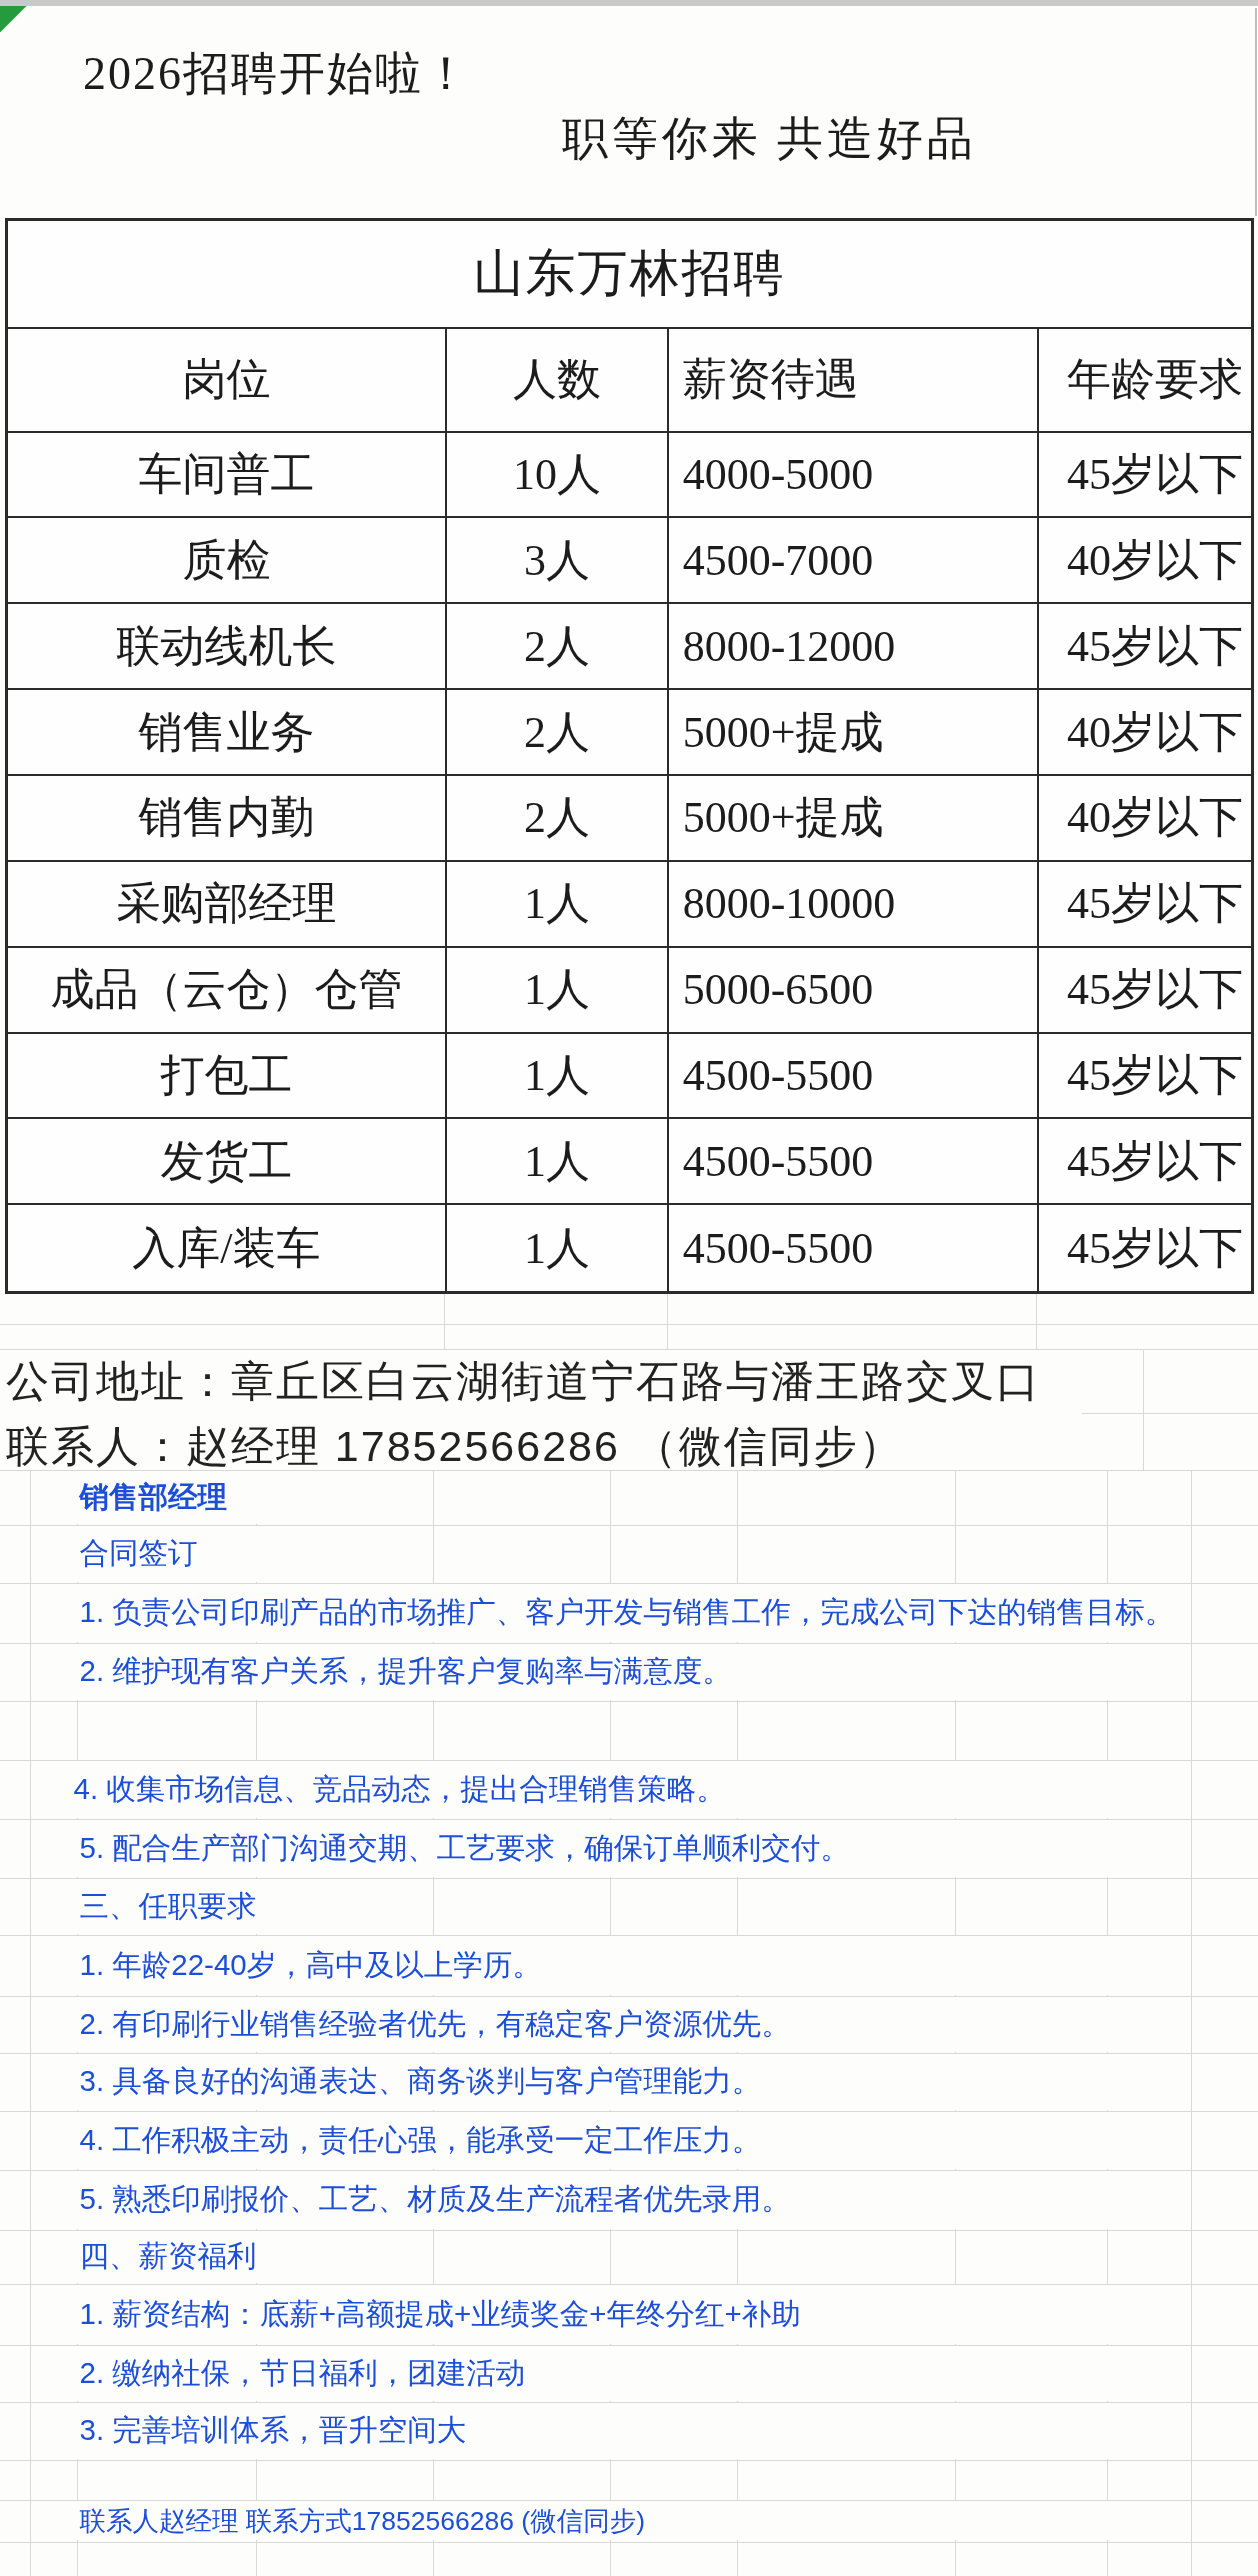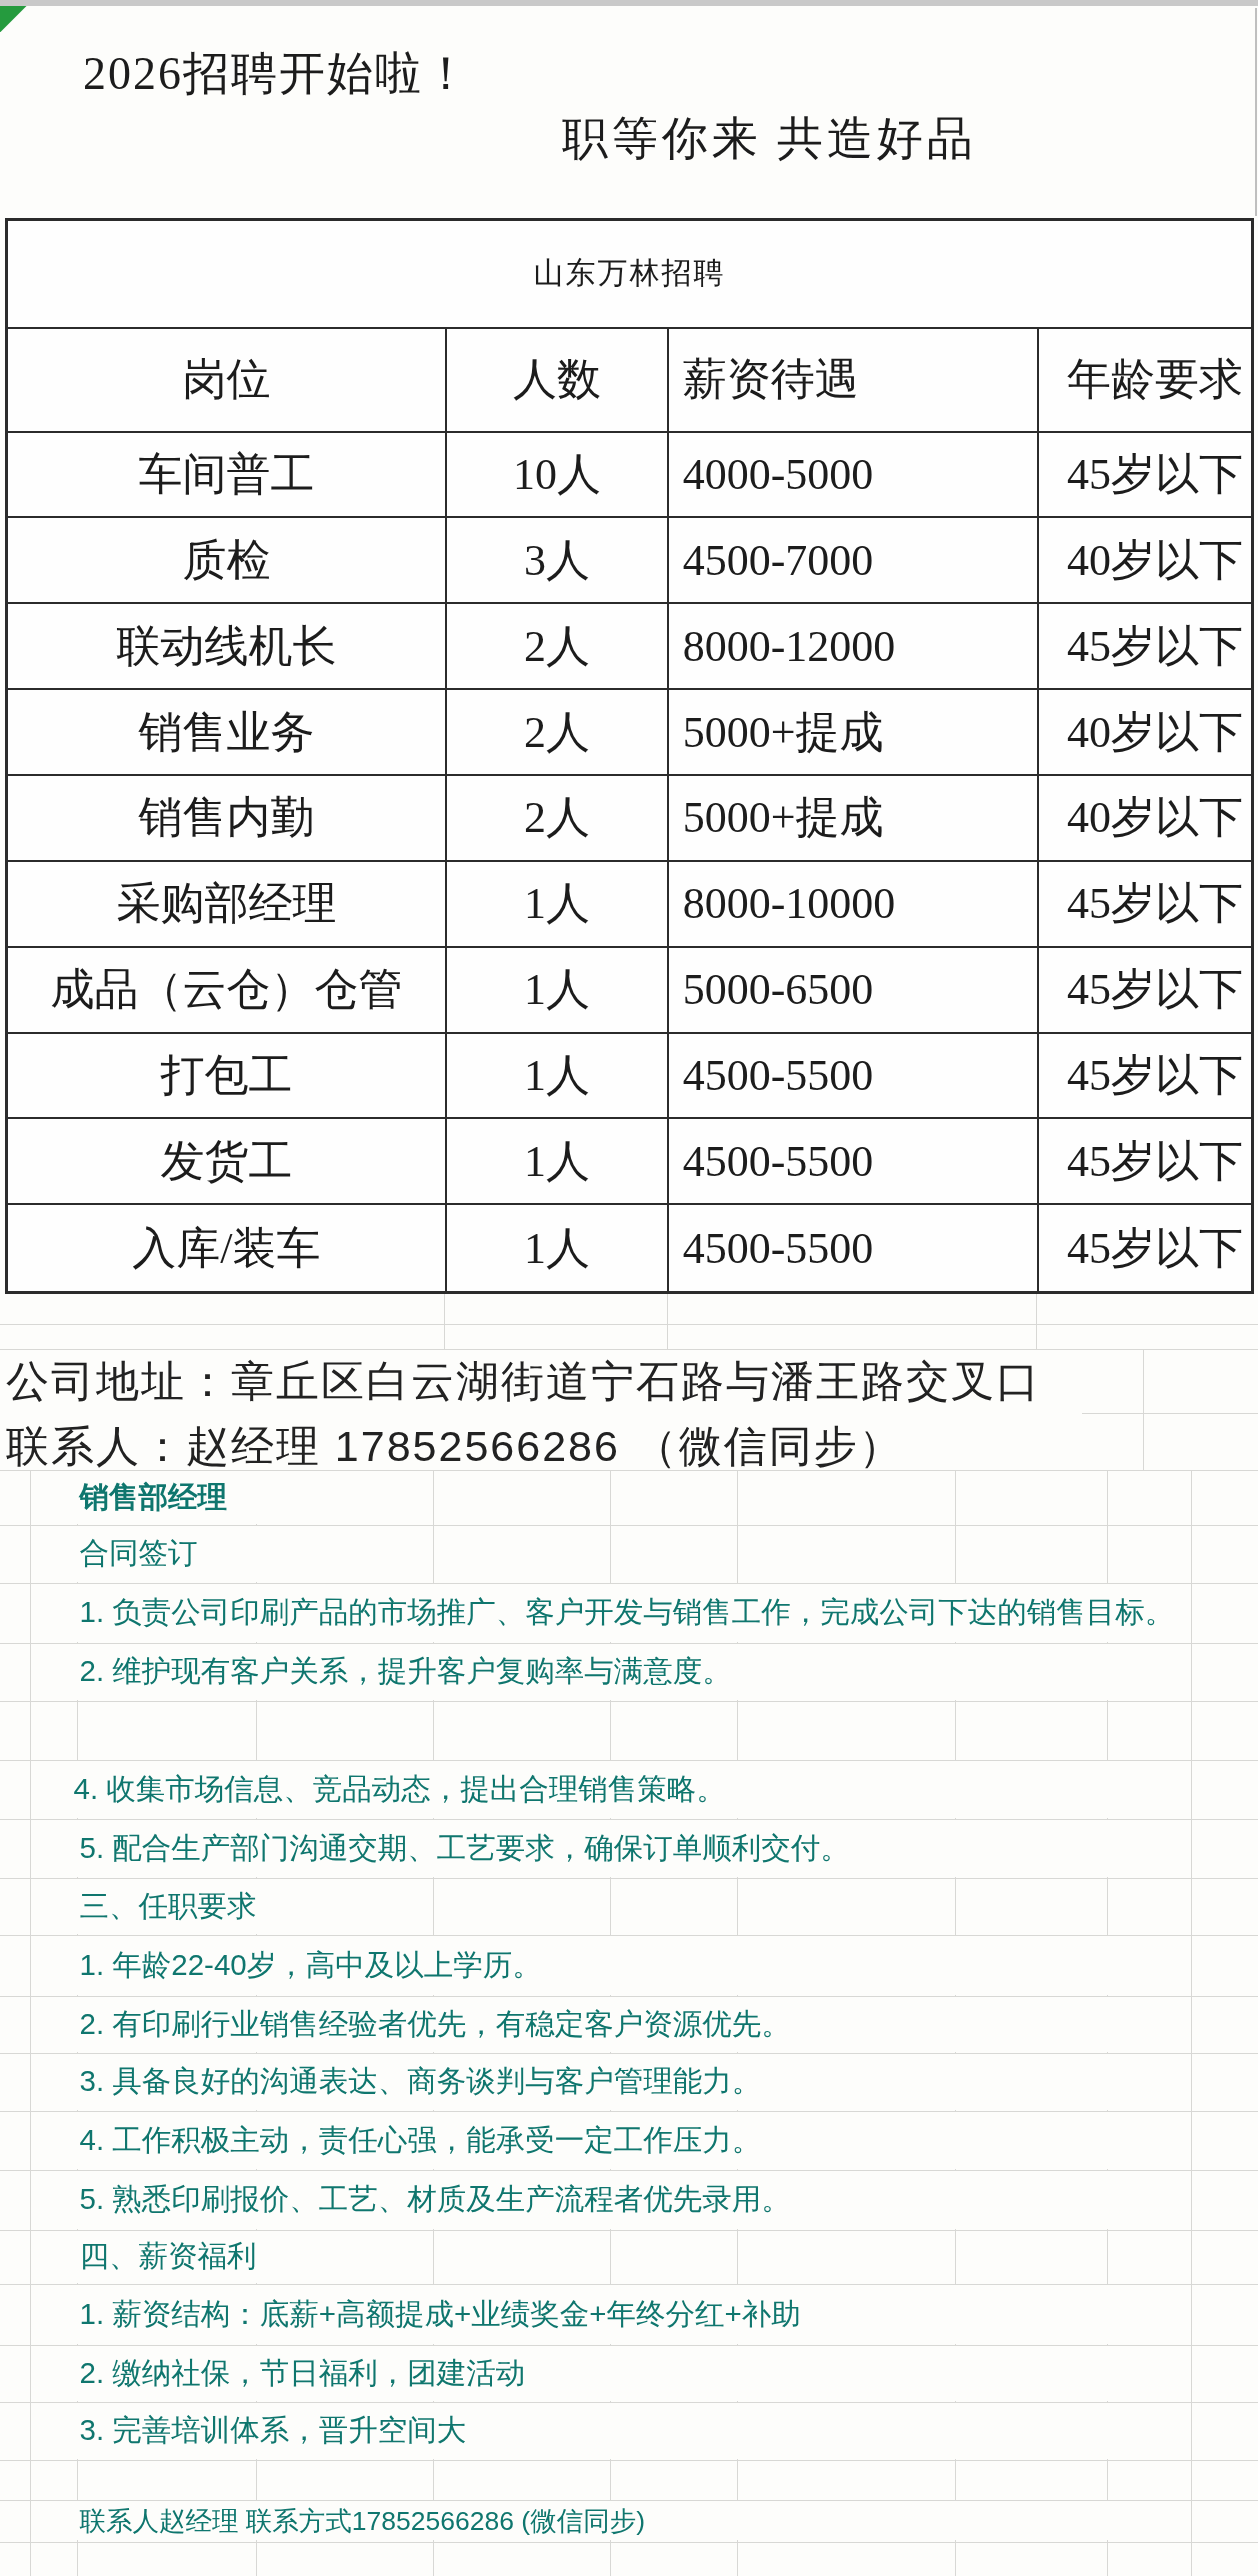--- a/index.html
+++ b/index.html
@@ -11,21 +11,21 @@
   .corner-tri{position:absolute;top:5.9px;left:0;width:26.5px;height:26.5px;background:#259b3e;
               clip-path:polygon(0 0,100% 0,0 100%);}
   .right-edge{position:absolute;top:7.9px;left:1255px;width:2px;height:208px;background:#bfbfbf;}
 
   .banner-line1{position:absolute;top:43px;left:83px;font-size:46px;letter-spacing:2px;white-space:nowrap;}
   .banner-line2{position:absolute;top:108px;left:562px;font-size:46px;letter-spacing:3.9px;white-space:nowrap;}
 
   .job-table{position:absolute;top:218px;left:4.9px;width:1249px;height:1076px;box-sizing:border-box;
              border:3.9px solid #2b2b2b;display:flex;flex-direction:column;background:#fefefe;}
   .t-title{height:108px;box-sizing:border-box;border-bottom:2.9px solid #2b2b2b;display:flex;
-           align-items:center;justify-content:center;font-size:30px;letter-spacing:2px;}
+           align-items:center;justify-content:center;font-size:50px;letter-spacing:2px;}
   .t-head,.t-row{display:flex;box-sizing:border-box;border-bottom:2.9px solid #2b2b2b;}
   .t-head{height:104px;}
   .t-row{height:86px;}
   .t-row:last-child{border-bottom:none;}
   .cell{box-sizing:border-box;border-right:2.9px solid #2b2b2b;display:flex;align-items:center;
         font-size:44px;white-space:nowrap;overflow:hidden;}
   .cell:last-child{border-right:none;padding-left:28px;}
   .c1{width:439px;justify-content:center;}
   .c2{width:222px;justify-content:center;}
   .c3{width:370px;padding-left:13.8px;}
@@ -35,21 +35,21 @@
   .hline{height:1px;}
   .vline{width:1px;}
 
   .addr{position:absolute;left:5.9px;font-size:43px;letter-spacing:2px;white-space:nowrap;
         font-family:"Liberation Sans","DejaVu Sans",sans-serif;font-weight:500;color:#222;}
   .addr1{top:1353px;}
   .addr2{top:1418px;}
 
   .detail{position:absolute;top:1470px;left:0;width:1259px;height:1106px;
           font-family:"Liberation Sans","DejaVu Sans",sans-serif;}
-  .d-row{position:absolute;left:30.5px;background:#fdfdfb;font-size:29.5px;color:#0f766e;
+  .d-row{position:absolute;left:30.5px;background:#fdfdfb;font-size:29.5px;color:#1d4ed8;
          display:flex;align-items:center;padding-left:49px;box-sizing:border-box;
          white-space:nowrap;width:1160px;}
   .d-short{width:343px;}
   .d-contact{width:1077px;}
   .d-bold{font-weight:bold;}
 </style>
 </head>
 <body>
 
 <div class="page">

